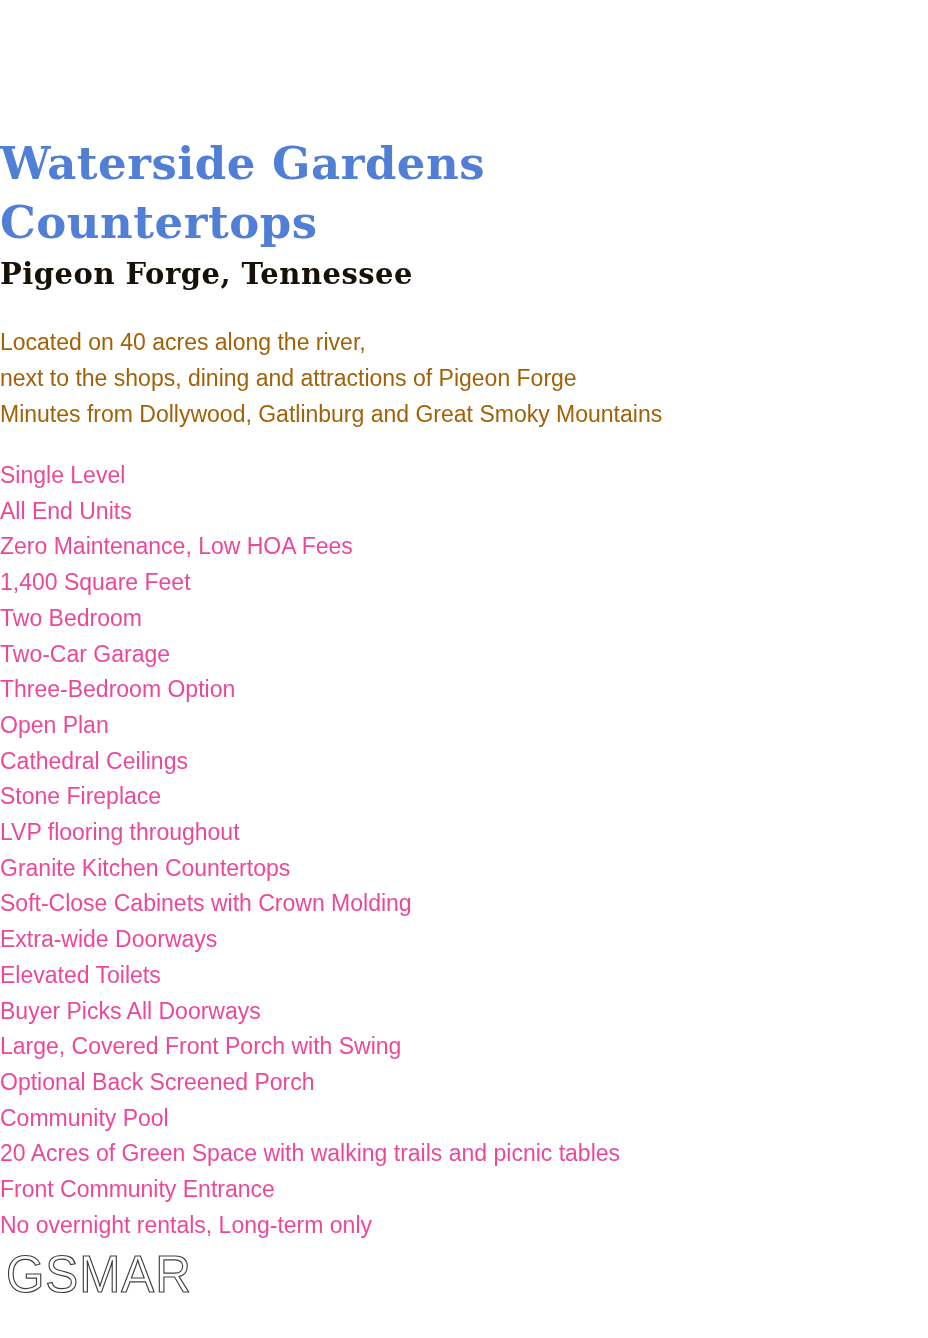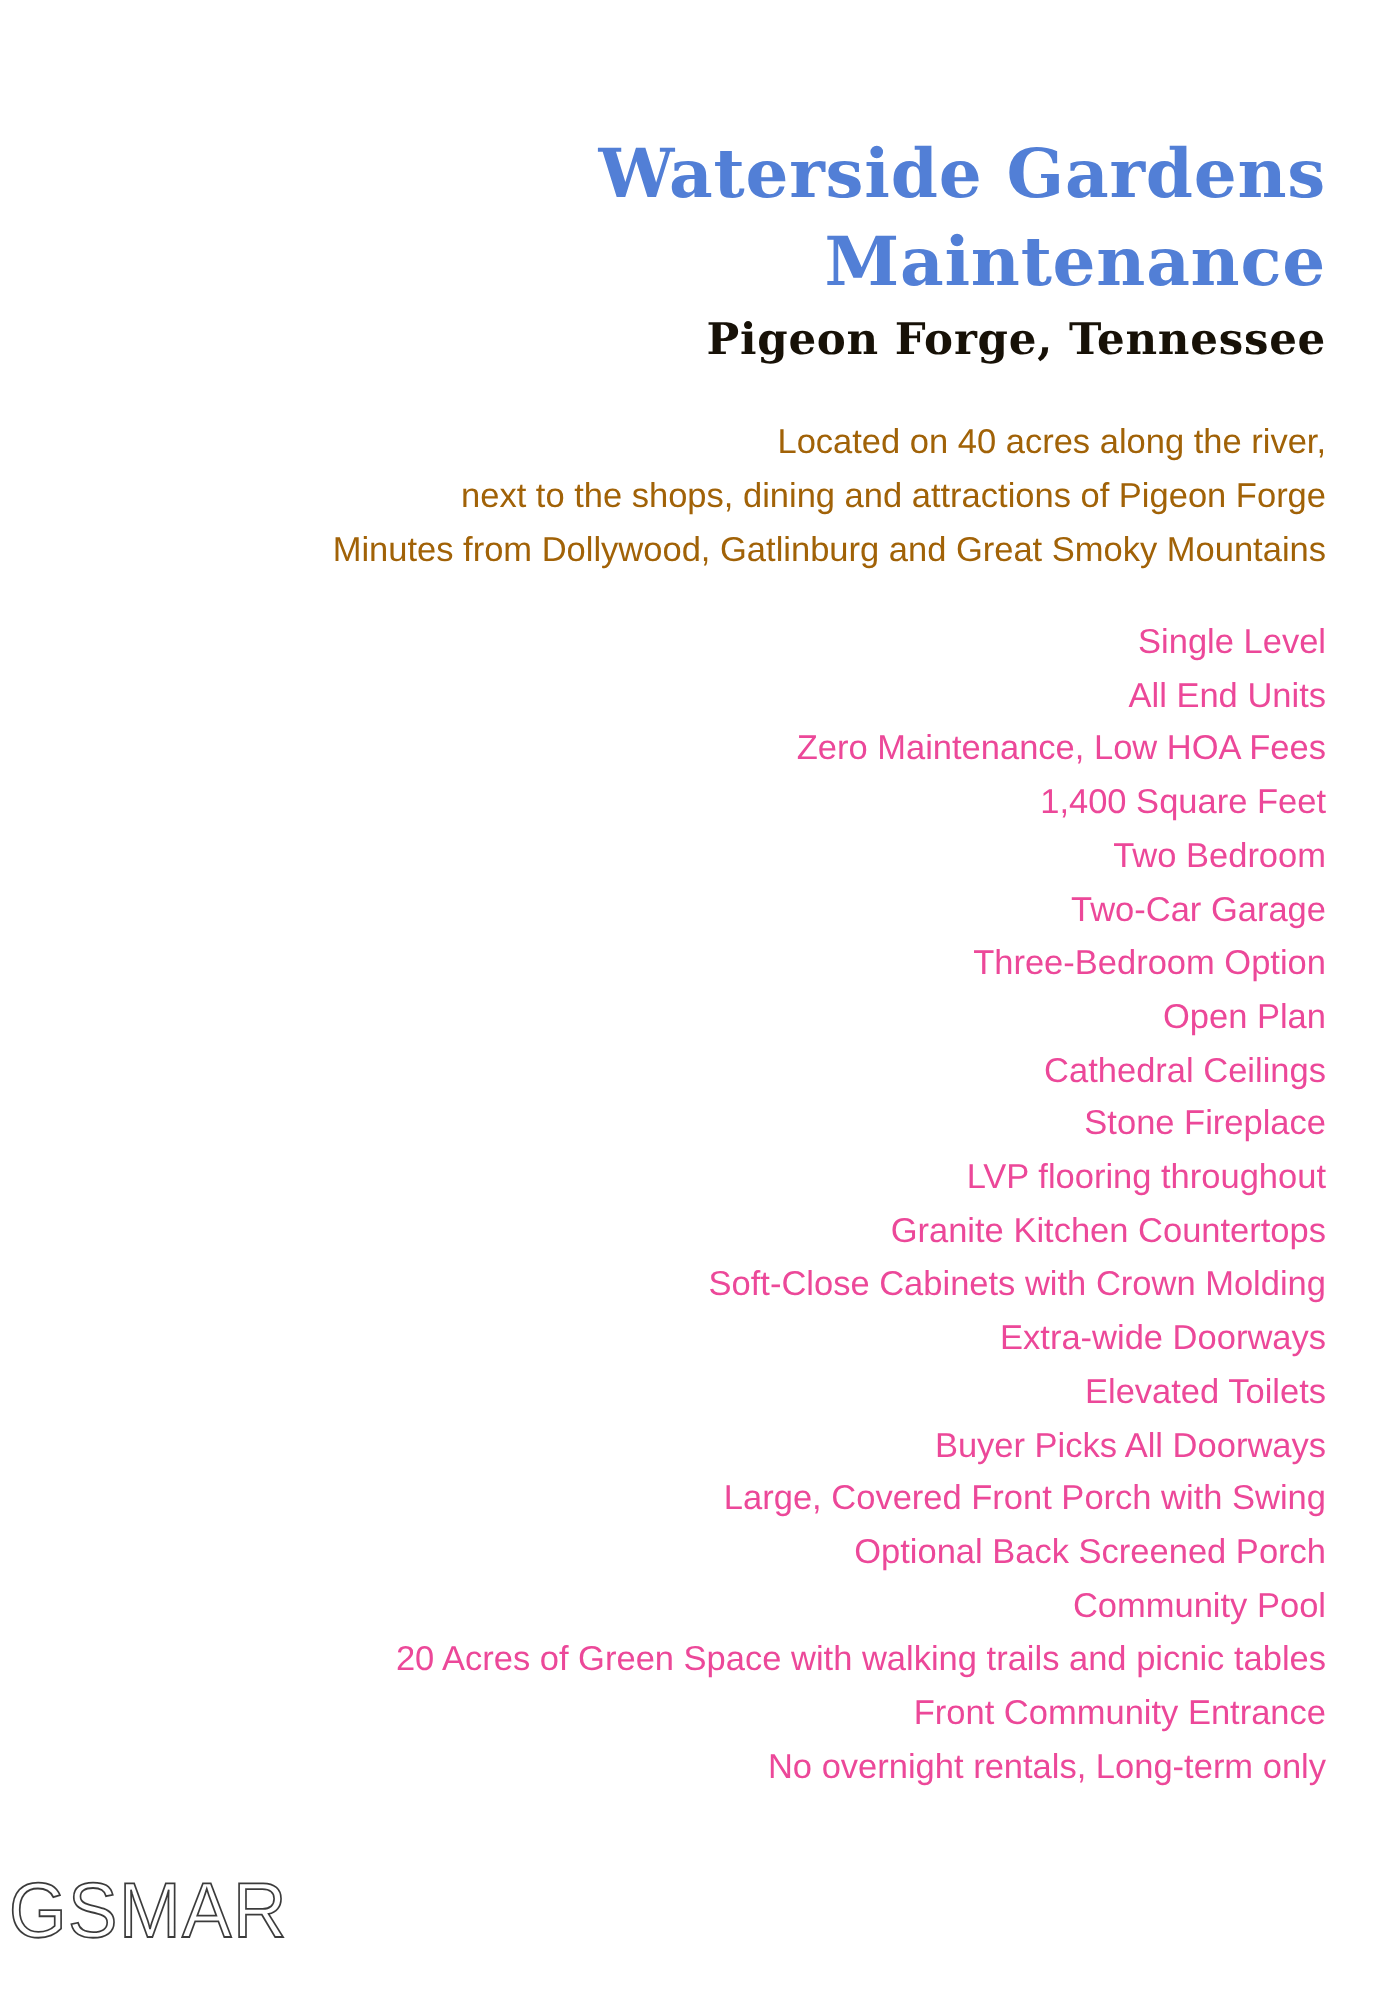--- a/index.html
+++ b/index.html
@@ -10,22 +10,23 @@
   body {
     width: 928px;
     height: 1338px;
     position: relative;
     overflow: hidden;
     font-family: "Liberation Sans", sans-serif;
   }
   .flyer {
     width: 884px;
     padding-top: 86px;
-    text-align: right;
+    text-align: left;
     color: #1d1d1d;
+    margin-top: 48px;
   }
   .title {
     margin: 0;
     font-family: "DejaVu Serif", serif;
     font-weight: bold;
     font-size: 45px;
     line-height: 59px;
     color: #527fd6;
     letter-spacing: 0.5px;
   }
@@ -33,21 +34,20 @@
     display: block;
   }
   .subtitle {
     margin-top: 4px;
     font-family: "DejaVu Serif", serif;
     font-weight: bold;
     font-size: 29px;
     line-height: 36px;
     color: #171107;
     letter-spacing: 0.5px;
-    padding-left: 17px;
   }
   .intro {
     margin-top: 32px;
     font-size: 23px;
     line-height: 36px;
     color: #a16207;
   }
   .features {
     margin-top: 26px;
     font-size: 23px;
@@ -70,21 +70,21 @@
     user-select: none;
     pointer-events: none;
   }
 </style>
 </head>
 <body>
 
 <div class="flyer">
   <h1 class="title">
     <span class="title-line">Waterside Gardens</span>
-    <span class="title-line">Maintenance</span>
+    <span class="title-line">Countertops</span>
   </h1>
 
   <div class="subtitle">Pigeon Forge, Tennessee</div>
 
   <div class="intro">
     <div class="intro-line">Located on 40 acres along the river,</div>
     <div class="intro-line">next to the shops, dining and attractions of Pigeon Forge</div>
     <div class="intro-line">Minutes from Dollywood, Gatlinburg and Great Smoky Mountains</div>
   </div>
 

